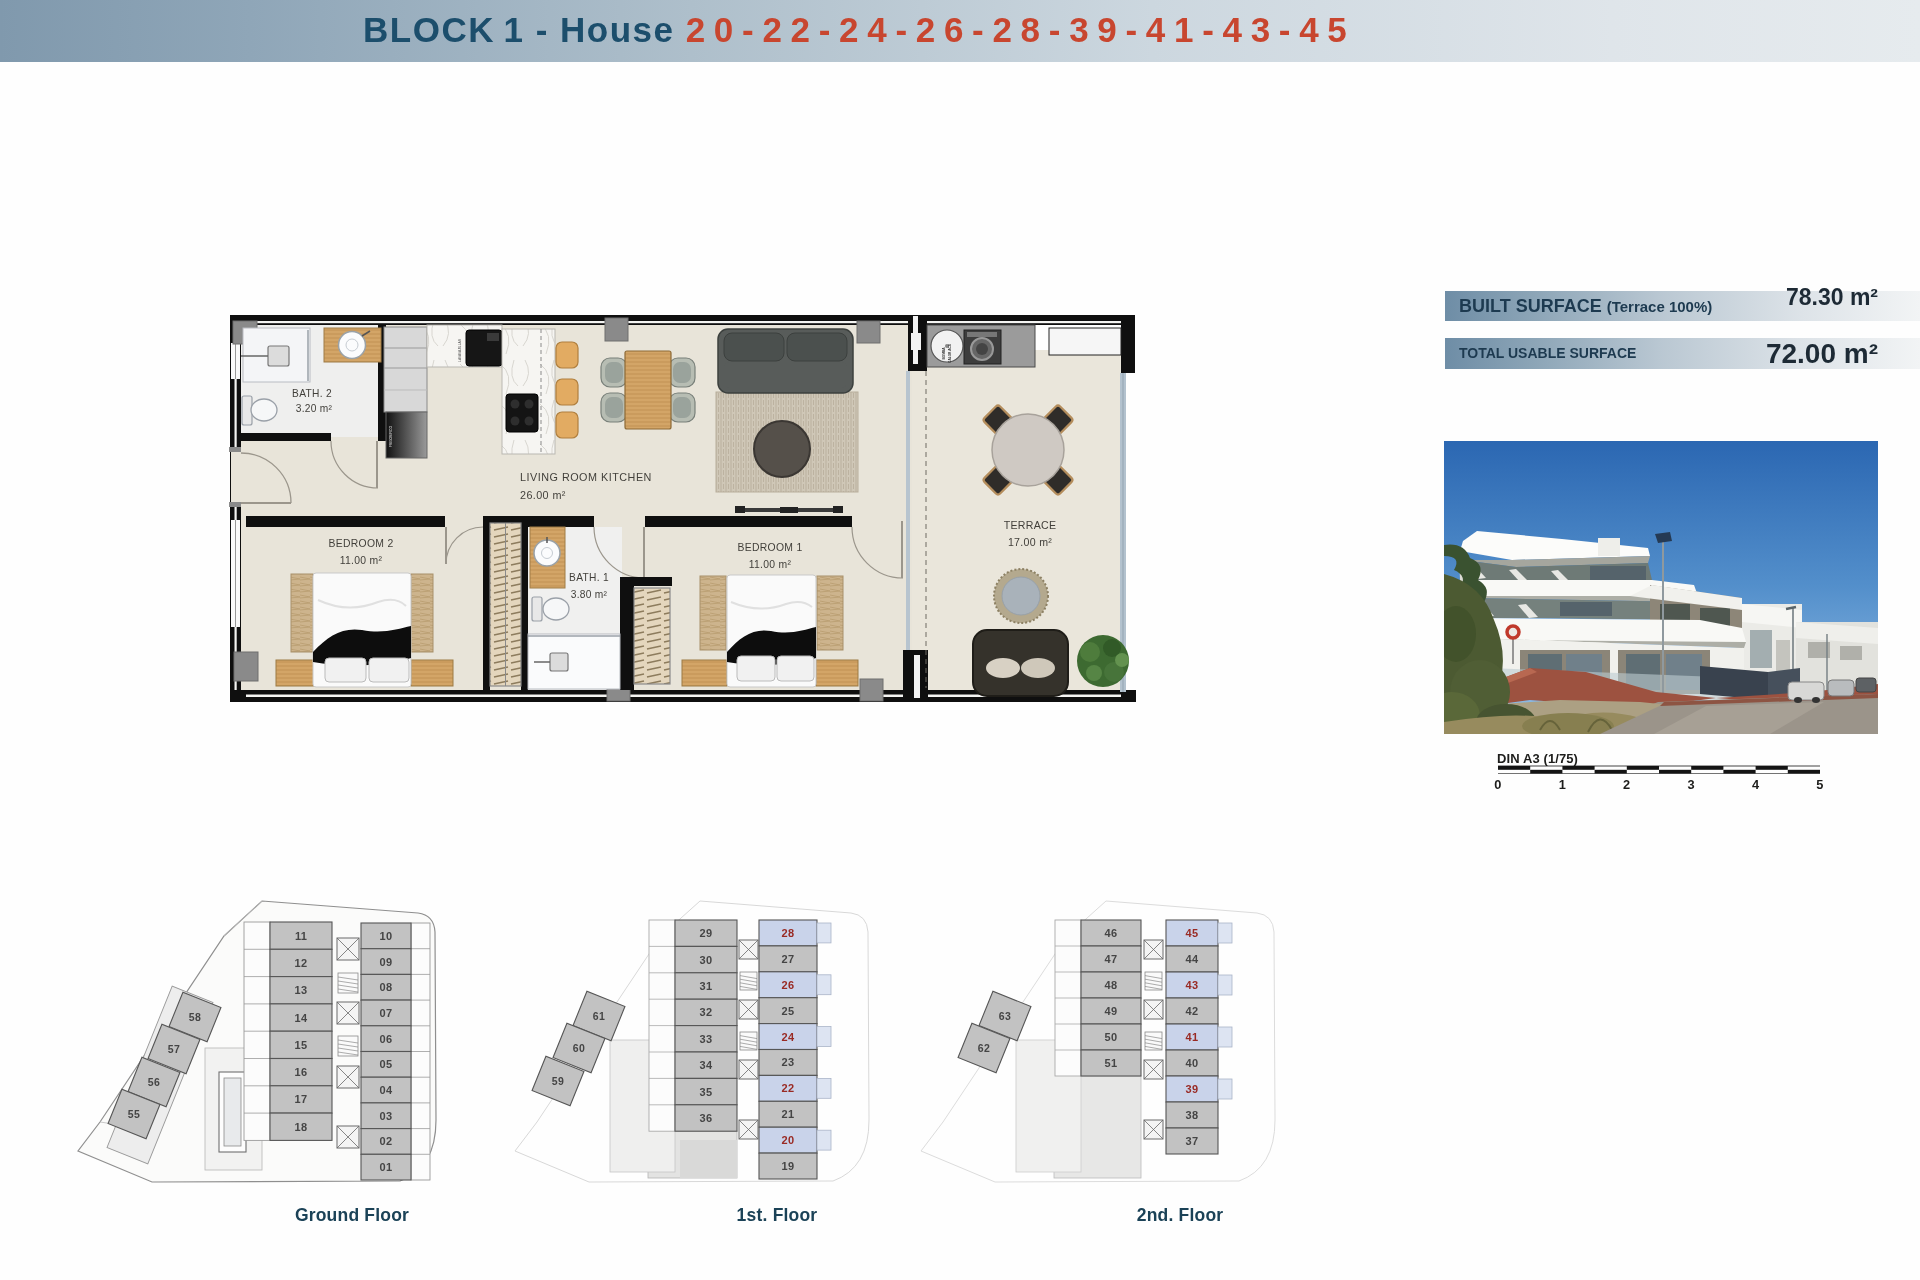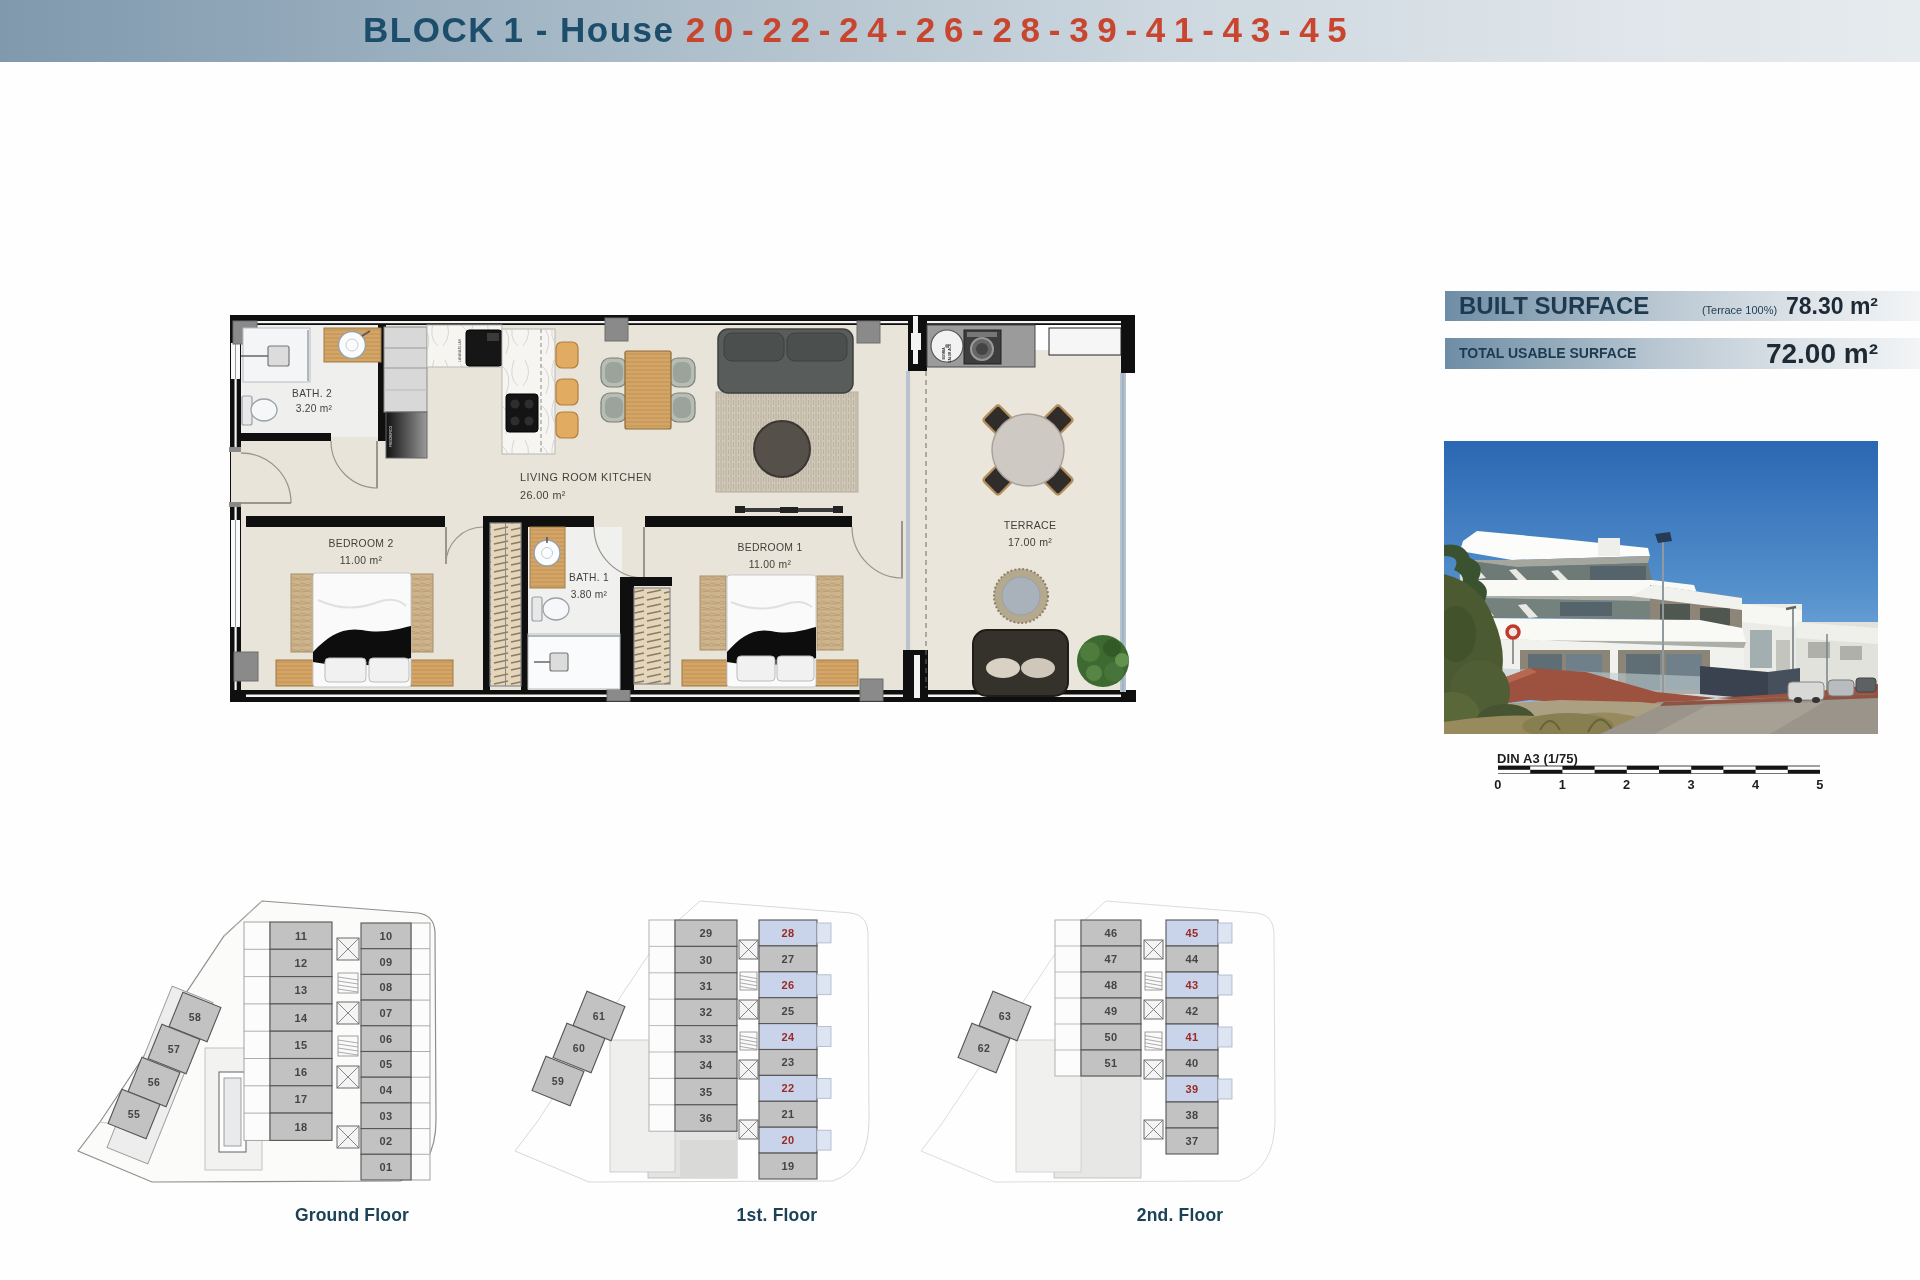--- a/index.html
+++ b/index.html
@@ -8,23 +8,23 @@
 <body>
 
 <div class="abs" style="left:0;top:0;width:1920px;height:62px;background:linear-gradient(90deg,#8099ad 0%,#8fa6b8 13%,#aebfcb 36%,#ccd7df 60%,#dfe5ea 84%,#e6ebee 100%);"></div>
 
 <div class="abs" style="left:363px;top:0;width:1400px;height:62px;line-height:60px;font-weight:bold;font-size:35px;letter-spacing:0px;white-space:nowrap;">
 <span style="color:#1c4e6c;letter-spacing:1.5px;">BLOCK 1 - House </span><span style="color:#c8462f;letter-spacing:8.7px;">20-22-24-26-28-39-41-43-45</span>
 </div>
 
 <div class="abs" style="left:1445px;top:291px;width:475px;height:30px;background:linear-gradient(90deg,#6e8da6 0%,#8ba4b6 18%,#b9c7d2 45%,#dde3e8 75%,#f2f4f5 100%);"></div>
 <div class="abs" style="left:1459px;top:291px;width:460px;height:30px;line-height:30px;color:#1d3a50;white-space:nowrap;">
-<span style="font-weight:bold;font-size:24px;">BUILT SURFACE </span><span style="font-size:11px;font-weight:normal;margin-left:46px;">(Terrace 100%)</span>
+<span style="font-weight:bold;font-size:18px;">BUILT SURFACE </span><span style="font-size:15px;font-weight:bold;">(Terrace 100%)</span>
 </div>
-<div class="abs" style="left:1700px;top:291px;width:178px;height:30px;line-height:30px;color:#1d2a35;font-weight:bold;font-size:23px;text-align:right;">78.30 m²</div>
+<div class="abs" style="left:1700px;top:282px;width:178px;height:30px;line-height:30px;color:#1d2a35;font-weight:bold;font-size:23px;text-align:right;">78.30 m²</div>
 
 <div class="abs" style="left:1445px;top:338px;width:475px;height:31px;background:linear-gradient(90deg,#6e8da6 0%,#8ba4b6 18%,#b9c7d2 45%,#dde3e8 75%,#f2f4f5 100%);"></div>
 <div class="abs" style="left:1459px;top:338px;width:460px;height:31px;line-height:31px;color:#1d3a50;font-weight:bold;font-size:14px;">TOTAL USABLE SURFACE</div>
 <div class="abs" style="left:1700px;top:338px;width:178px;height:31px;line-height:31px;color:#1d2a35;font-weight:bold;font-size:28px;text-align:right;">72.00 m²</div>
 
 <svg class="abs" style="left:0;top:0" width="1920" height="1280" viewBox="0 0 1920 1280">
 <defs>
 <pattern id="wd" width="8" height="8" patternUnits="userSpaceOnUse">
  <rect width="8" height="8" fill="#d3a567"></rect>
         <path d="M0,2h8M0,6h8" stroke="#c29252" stroke-width="1"></path>

